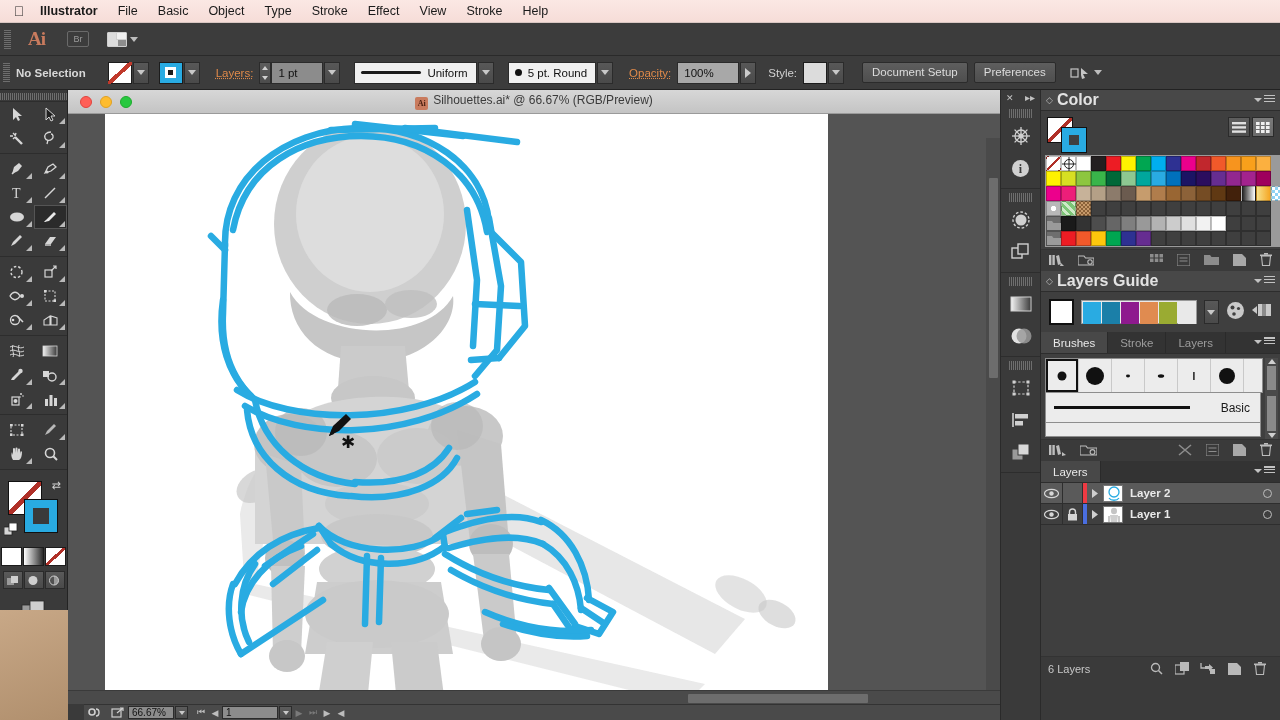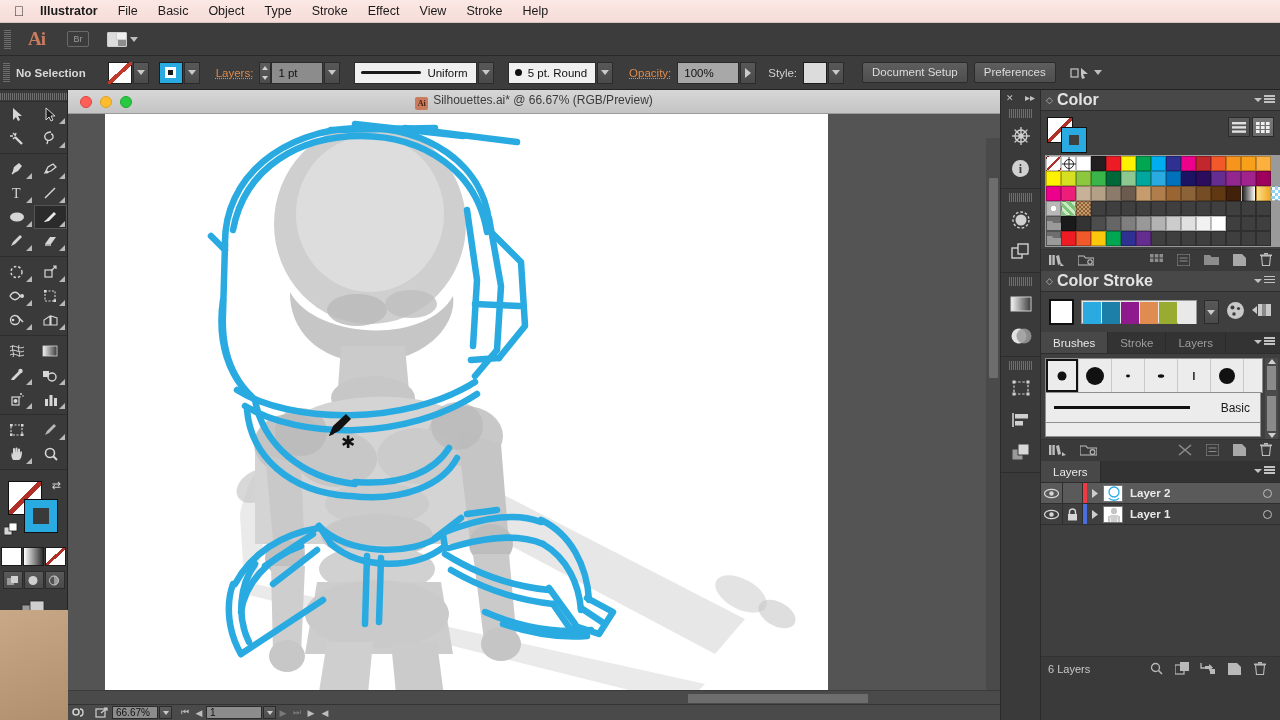--- a/index.html
+++ b/index.html
@@ -300,21 +300,21 @@
   .layers-empty { background:#3f3f3f; }
   .layers-footer {
     height: 24px; display:flex; align-items:center; background:#3a3a3a;
     border-top: 1px solid #333; padding: 0 7px; gap: 0;
   }
   .lf-count { font-size: 11px; color: #c8c8c8; flex:1; }
   .lf-ico { width: 26px; display:flex; align-items:center; justify-content:center; }
 
   
   .statusbar {
-    position: absolute; bottom: 0; left: 68px; width: 932px; height: 16px;
+    position: absolute; bottom: 0; left: 84px; width: 932px; height: 16px;
     background: #4a4a4a; display: flex; align-items: center; gap: 0;
     border-top: 1px solid #333; font-size: 10.5px; color: #dcdcdc;
   }
   .sb-ico { width: 22px; display:flex; align-items:center; justify-content:center; }
   .sb-field {
     height: 13px; background: #8c8c8c; border: 1px solid #2b2b2b; color:#111;
     font-size: 10px; line-height: 11px; padding: 0 3px; min-width: 46px;
   }
   .sb-dd { width: 13px; height: 13px; background: linear-gradient(#5d5d5d,#4d4d4d); border:1px solid #2b2b2b;
     display:flex; align-items:center; justify-content:center; margin-left:1px; }
@@ -1177,21 +1177,21 @@
               <path d="M1.5 3 L10.5 3 L9.5 12.5 L2.5 12.5 Z" fill="none" stroke="#bdbdbd" stroke-width="1.1"></path>
               <rect x="0" y="1.5" width="12" height="1.6" fill="#bdbdbd"></rect>
               <rect x="4" y="0" width="4" height="1.6" fill="#bdbdbd"></rect>
             </svg>
         </span>
       </div>
     </div>
 
     <div class="collapsed-head">
       <span class="dbl">◇</span>
-      <span class="nm">Color Stroke</span>
+      <span class="nm">Layers Guide</span>
       <div class="pmenu">
           <span class="tri"></span>
           <span class="bars"></span>
         </div>
     </div>
     <div class="pbody">
       <div class="cg-body">
         <div class="cg-base"></div>
         <div class="cg-strip" id="cg-strip">
             <i style="background: rgb(41, 171, 226);"></i>

